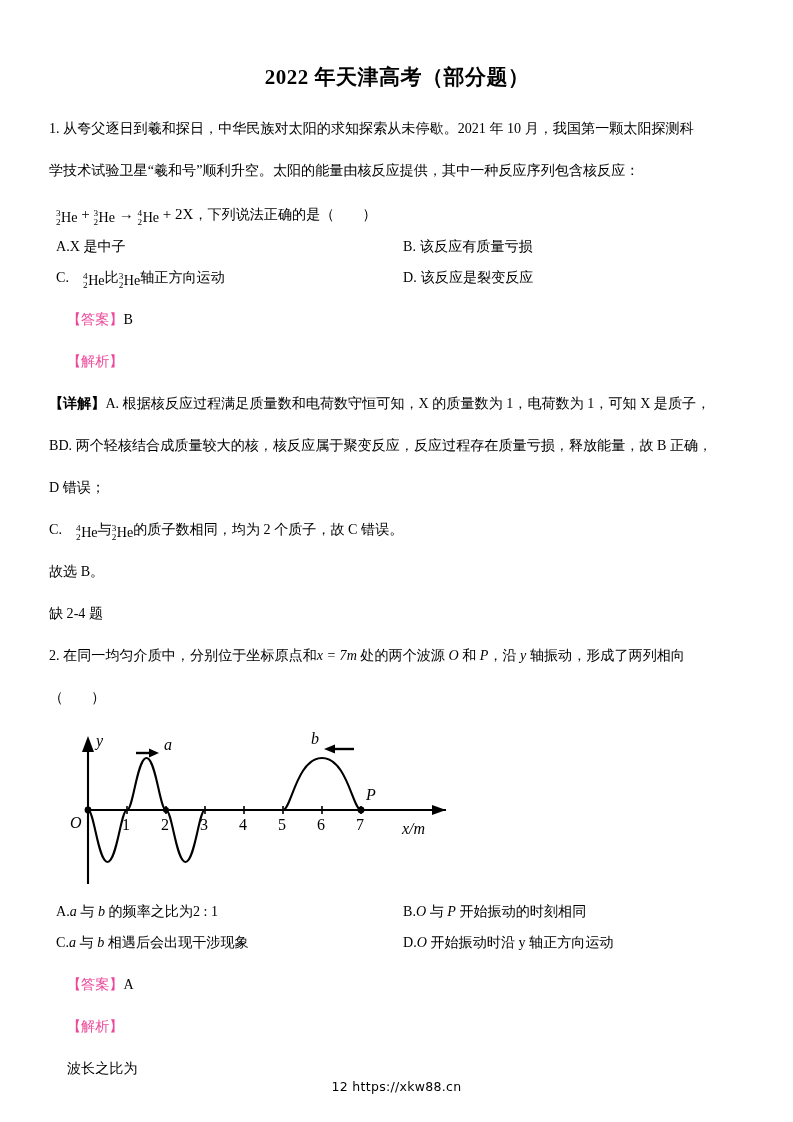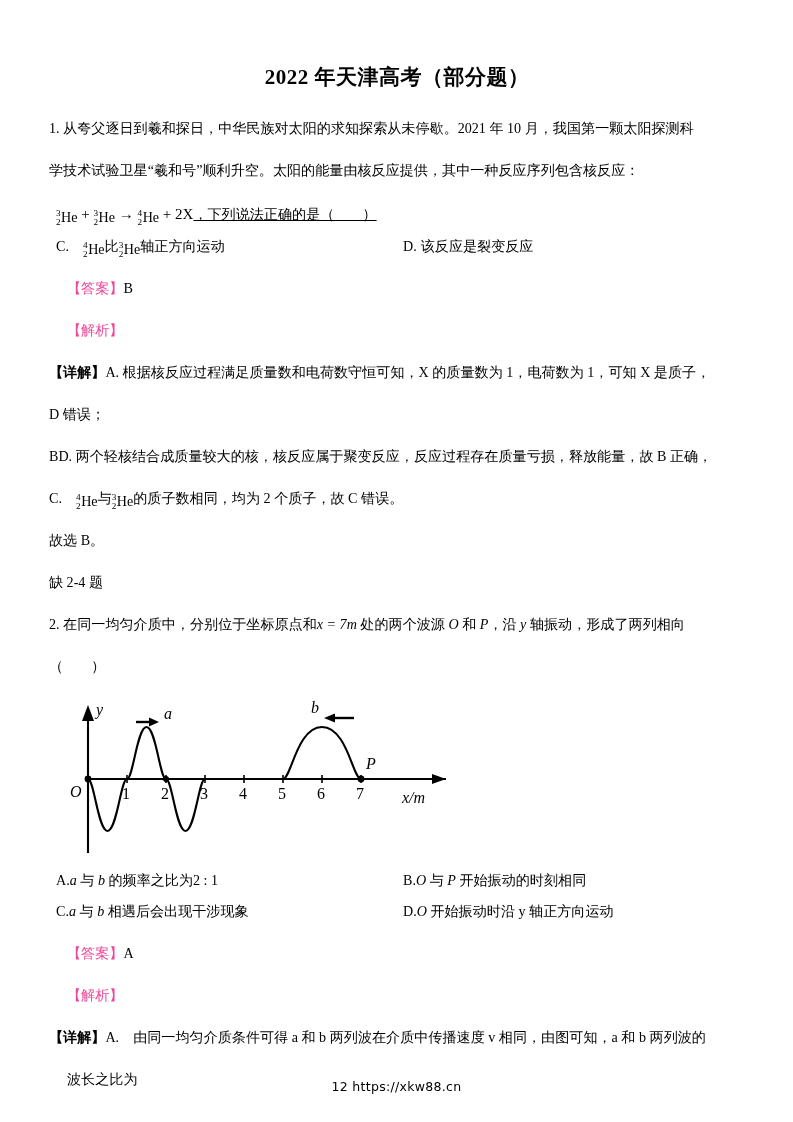--- a/index.html
+++ b/index.html
@@ -70,21 +70,21 @@
     line-height: 1.05;
     margin-right: 0.5px;
   }
   .nuc .stack span { display: block; }
   .formula-line {
     font-size: 15px;
     line-height: 34px;
     padding-left: 18px;
     margin-top: 6px;
   }
-  .formula-line .tail { font-size: 14.1px; text-decoration: underline; }
+  .formula-line .tail { font-size: 14.1px; }
 
   
   .figure {
     position: relative;
     height: 172px;
     margin-top: 4px;
   }
   .figure svg { position: absolute; left: 28px; top: 0; }
 
   .footer {
@@ -114,34 +114,38 @@
     <div class="formula-line">
       <span class="nuc"><span class="stack"><span>3</span><span>2</span></span><span>He</span></span>
       <span>+</span>
       <span class="nuc"><span class="stack"><span>3</span><span>2</span></span><span>He</span></span>
       <span>→</span>
       <span class="nuc"><span class="stack"><span>4</span><span>2</span></span><span>He</span></span>
       <span>+</span>
       <span>2X</span><span class="tail">，下列说法正确的是（　　）</span>
     </div>
 
+    <div class="opts">
+      <div class="opt-l"><span>A.</span><span>X 是中子</span></div>
+      <div class="opt-r"><span>B.</span><span class="sp"></span><span>该反应有质量亏损</span></div>
+    </div>
 
     <div class="opts">
       <div class="opt-l"><span>C.　</span><span class="nuc"><span class="stack"><span>4</span><span>2</span></span><span>He</span></span><span>比</span><span class="nuc"><span class="stack"><span>3</span><span>2</span></span><span>He</span></span><span>轴正方向运动</span></div>
       <div class="opt-r"><span>D.</span><span class="sp"></span><span>该反应是裂变反应</span></div>
     </div>
 
     <p class="para indent"><span class="blue">【答案】</span><span>B</span></p>
 
     <p class="para indent"><span class="blue">【解析】</span></p>
 
     <p class="para"><span class="bold">【详解】</span><span>A. 根据核反应过程满足质量数和电荷数守恒可知，X 的质量数为 1，电荷数为 1，可知 X 是质子，</span></p>
 
+    <p class="para">BD. 两个轻核结合成质量较大的核，核反应属于聚变反应，反应过程存在质量亏损，释放能量，故 B 正确，</p>
     <p class="para">D 错误；</p>
-    <p class="para">BD. 两个轻核结合成质量较大的核，核反应属于聚变反应，反应过程存在质量亏损，释放能量，故 B 正确，</p>
 
     <p class="para"><span>C.　</span><span class="nuc"><span class="stack"><span>4</span><span>2</span></span><span>He</span></span><span>与</span><span class="nuc"><span class="stack"><span>3</span><span>2</span></span><span>He</span></span><span>的质子数相同，均为 2 个质子，故 C 错误。</span></p>
 
     <p class="para">故选 B。</p>
     <p class="para">缺 2-4 题</p>
 
     <p class="para"><span>2. 在同一均匀介质中，分别位于坐标原点和</span><i>x = 7m</i><span> 处的两个波源 </span><i>O</i><span> 和 </span><i>P</i><span>，沿 </span><i>y</i><span> 轴振动，形成了两列相向</span></p>
 
 
     <p class="para">（　　）</p>
@@ -211,19 +215,18 @@
 
     <div class="opts">
       <div class="opt-l"><span>C.</span><i>a</i><span> 与 </span><i>b</i><span> 相遇后会出现干涉现象</span></div>
       <div class="opt-r"><span>D.</span><i>O</i><span> 开始振动时沿 y 轴正方向运动</span></div>
     </div>
 
     <p class="para indent"><span class="blue">【答案】</span><span>A</span></p>
 
     <p class="para indent"><span class="blue">【解析】</span></p>
 
-    <p class="para"><span class="bold">【详解】</span><span>A.　由同一均匀介质条件可得 a 和 b 两列波在介质中传播速度 v 相同，由图可知，a 和 b 两列波的</span></p>
     <p class="para indent">波长之比为</p>
 
   </div>
 
   <div class="footer">12 https://xkw88.cn</div>
 </div>
 
 </body></html>

